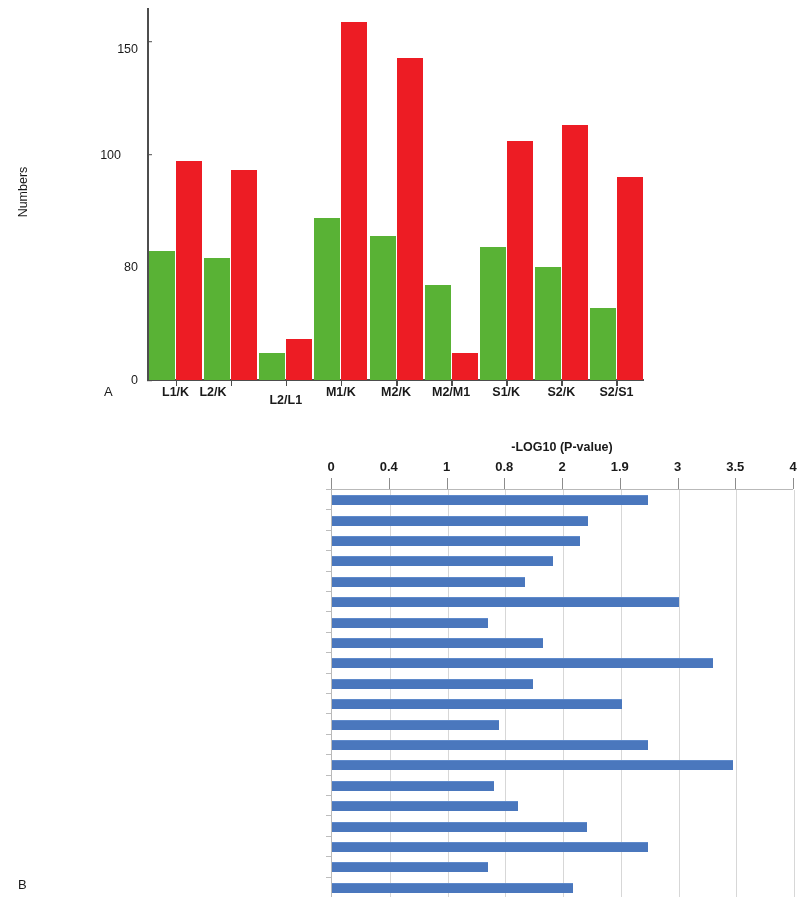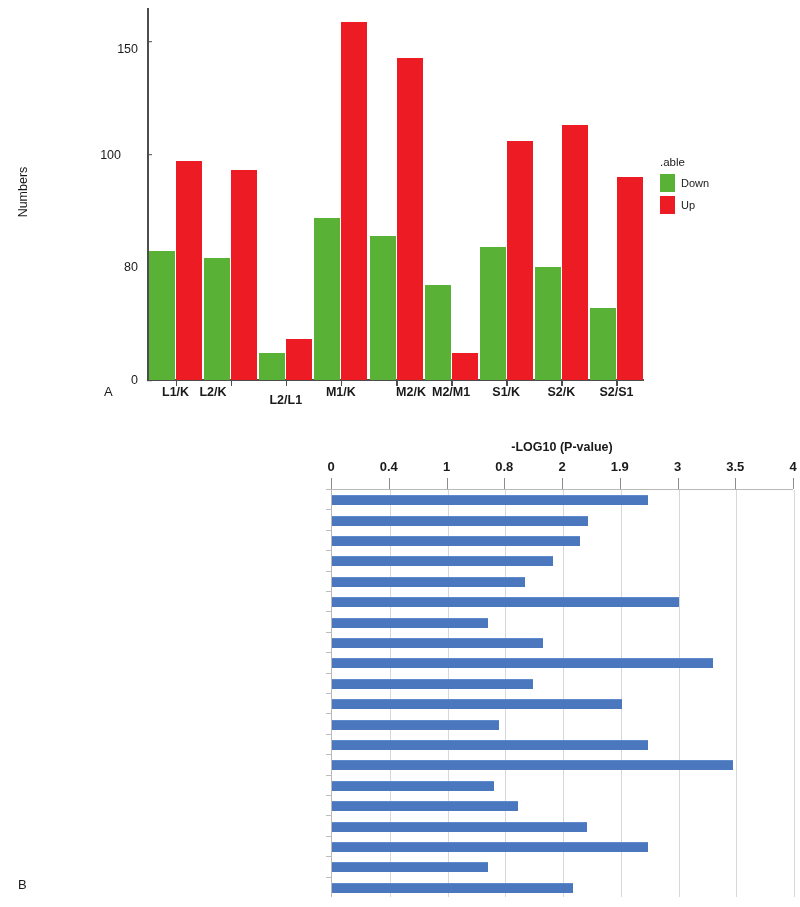--- a/index.html
+++ b/index.html
@@ -209,45 +209,32 @@
       </div>
     <div id="a-cats">
         <div class="a-cat" style="left: 175.556px;">L1/K</div>
         <div style="position: absolute; left: 175.556px; top: 381px; width: 1.6px; height: 5px; background: rgb(77, 77, 77);"></div>
         <div class="a-cat" style="left: 213px;">L2/K</div>
         <div style="position: absolute; left: 230.667px; top: 381px; width: 1.6px; height: 5px; background: rgb(77, 77, 77);"></div>
         <div class="a-cat" style="left: 285.778px; margin-top: 8px;">L2/L1</div>
         <div style="position: absolute; left: 285.778px; top: 381px; width: 1.6px; height: 5px; background: rgb(77, 77, 77);"></div>
         <div class="a-cat" style="left: 340.889px;">M1/K</div>
         <div style="position: absolute; left: 340.889px; top: 381px; width: 1.6px; height: 5px; background: rgb(77, 77, 77);"></div>
-        <div class="a-cat" style="left: 411px;">M2/K</div>
+        <div class="a-cat" style="left: 396px;">M2/K</div>
         <div style="position: absolute; left: 396px; top: 381px; width: 1.6px; height: 5px; background: rgb(77, 77, 77);"></div>
         <div class="a-cat" style="left: 451.111px;">M2/M1</div>
         <div style="position: absolute; left: 451.111px; top: 381px; width: 1.6px; height: 5px; background: rgb(77, 77, 77);"></div>
         <div class="a-cat" style="left: 506.222px;">S1/K</div>
         <div style="position: absolute; left: 506.222px; top: 381px; width: 1.6px; height: 5px; background: rgb(77, 77, 77);"></div>
         <div class="a-cat" style="left: 561.333px;">S2/K</div>
         <div style="position: absolute; left: 561.333px; top: 381px; width: 1.6px; height: 5px; background: rgb(77, 77, 77);"></div>
         <div class="a-cat" style="left: 616.444px;">S2/S1</div>
         <div style="position: absolute; left: 616.444px; top: 381px; width: 1.6px; height: 5px; background: rgb(77, 77, 77);"></div>
       </div>
 
-    <div id="a-legend">
-      <div id="a-legend-title">.able</div>
-      <div id="a-legend-items">
-          <div class="a-legend-row">
-            <span class="a-legend-swatch" style="background: rgb(89, 178, 53);"></span>
-            <span class="a-legend-label">Down</span>
-          </div>
-          <div class="a-legend-row">
-            <span class="a-legend-swatch" style="background: rgb(237, 28, 36);"></span>
-            <span class="a-legend-label">Up</span>
-          </div>
-        </div>
-    </div>
 
     <div id="panel-a-label">A</div>
   </div>
 
   <div id="panel-b-wrap">
 
     <div id="b-title">-LOG10 (P-value)</div>
 
     <div id="b-xlabels">
         <div class="b-xtick-label" style="left: 331px;">0</div>

